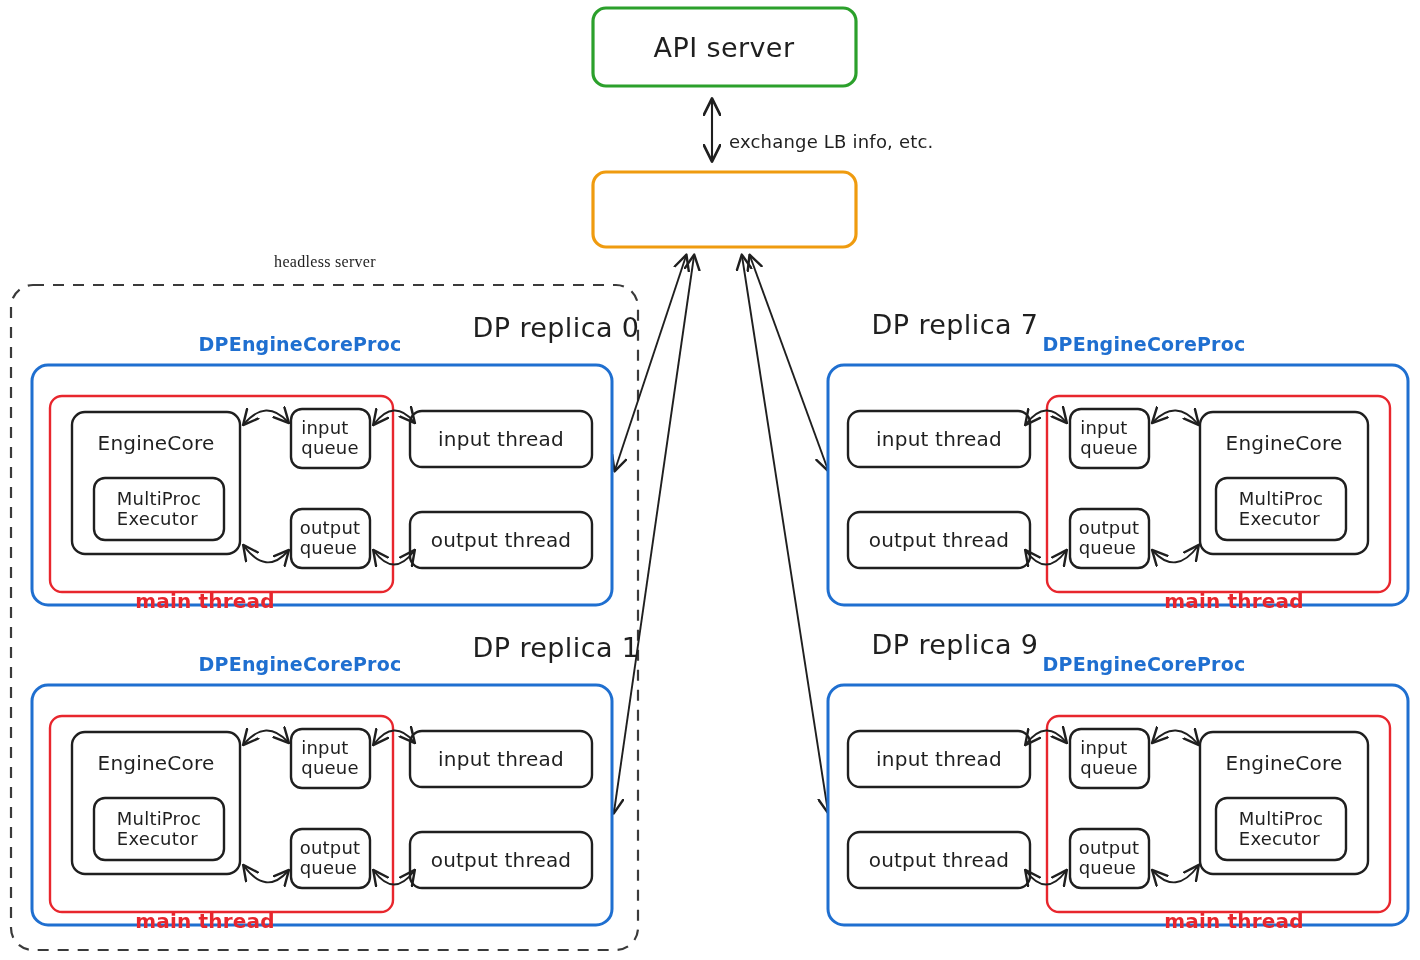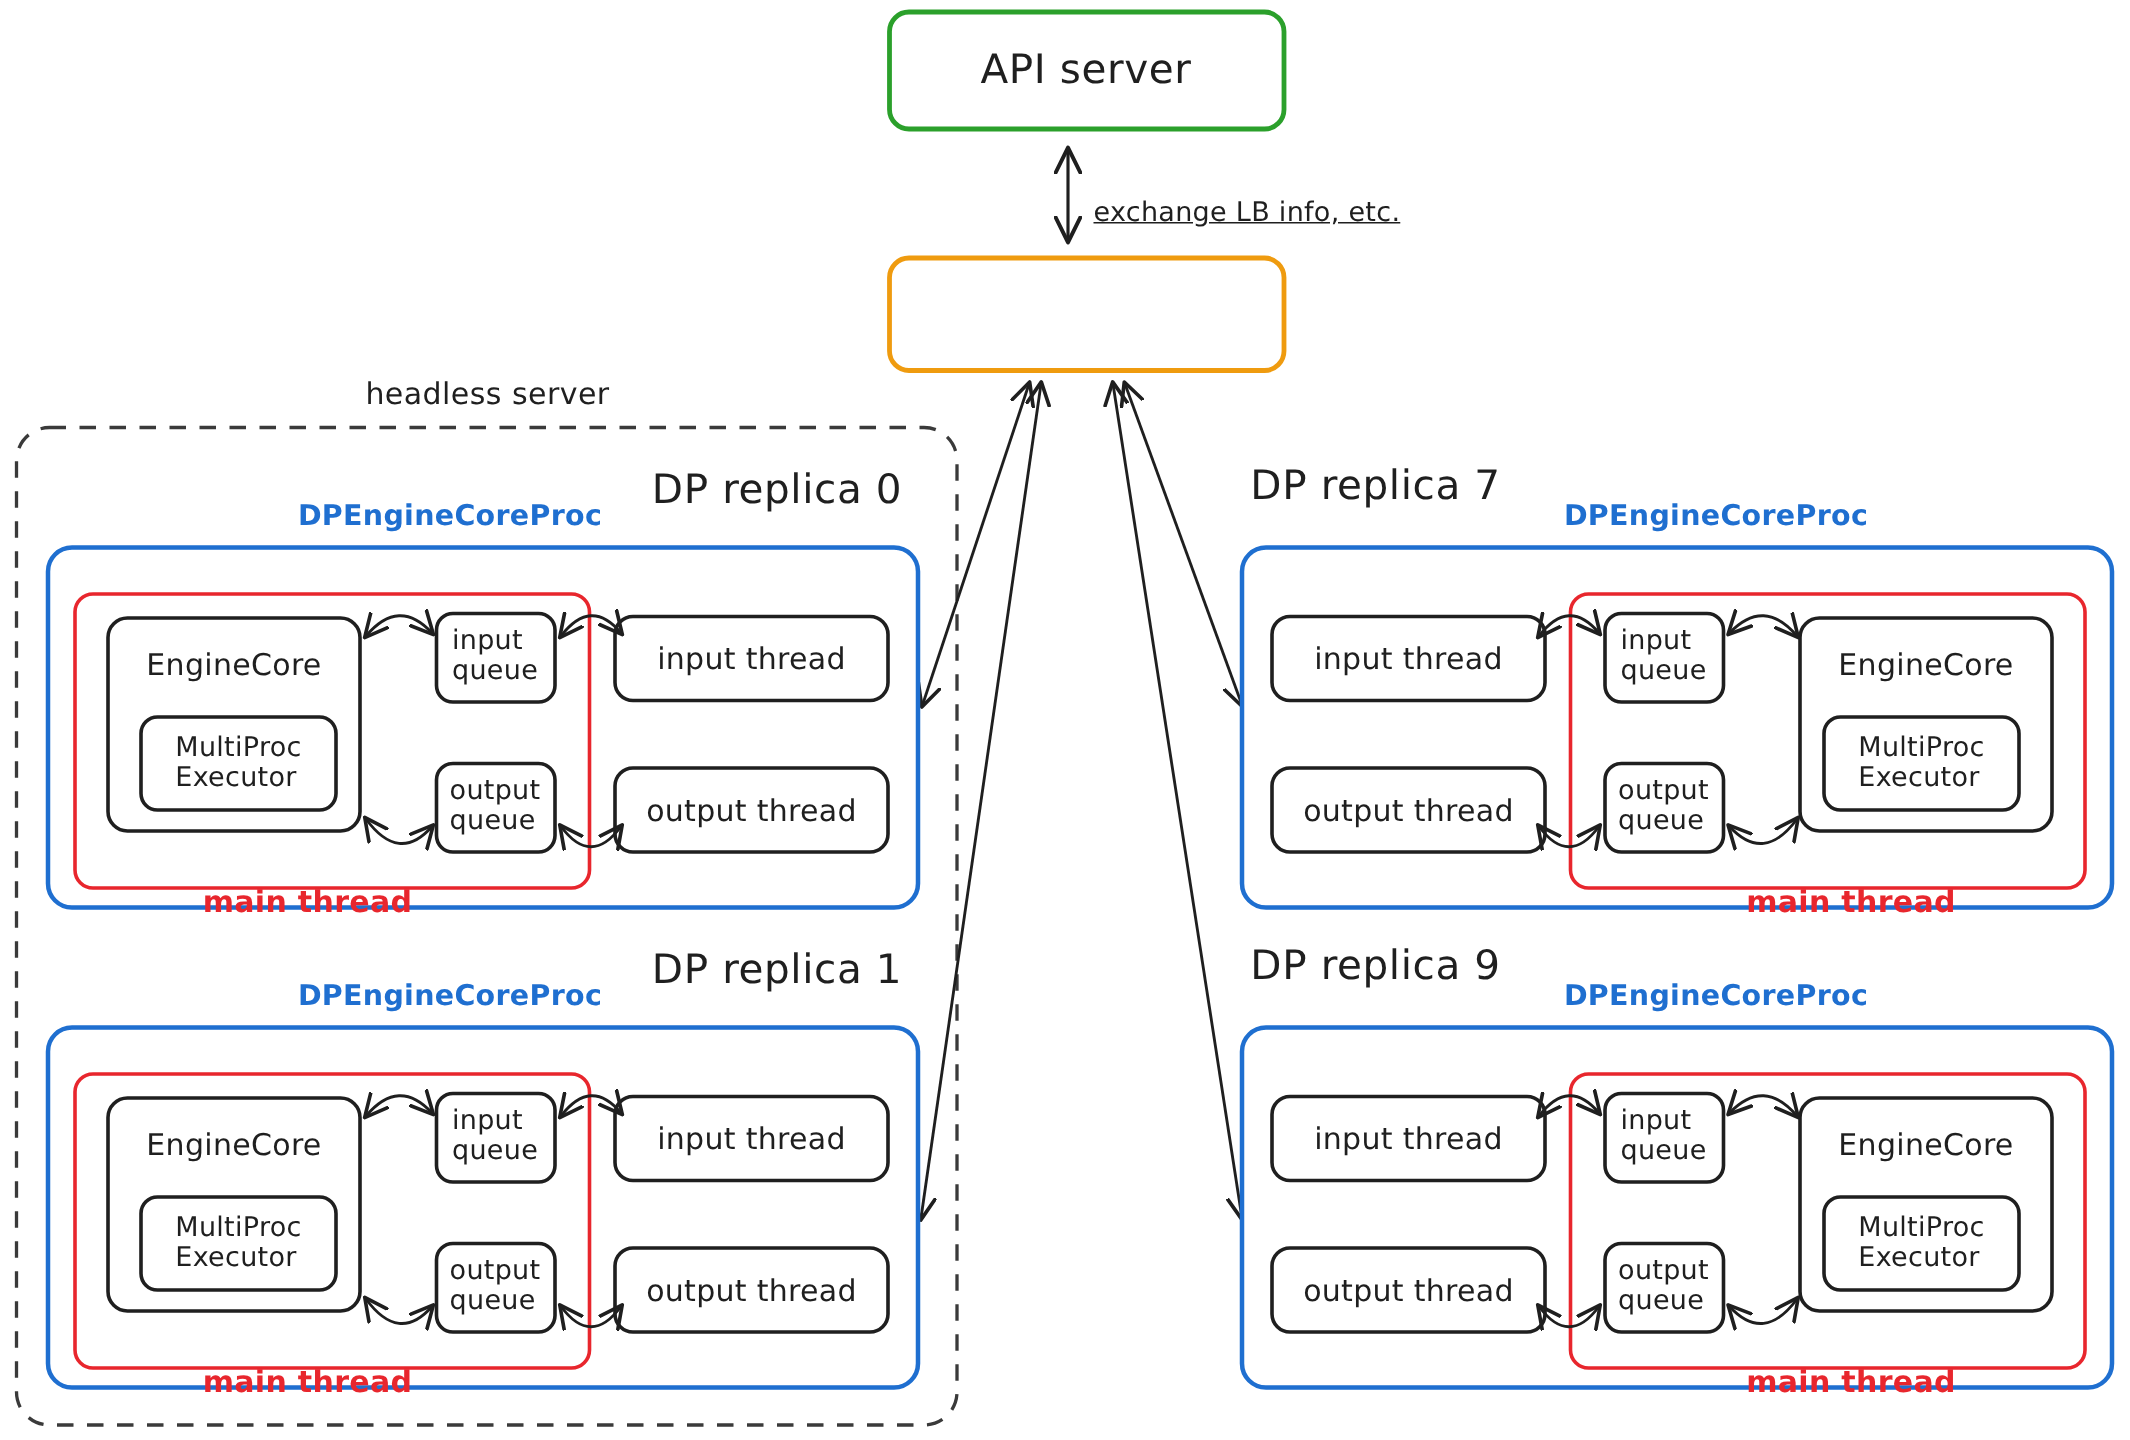--- a/index.html
+++ b/index.html
@@ -6,27 +6,27 @@
   body{width:1420px;height:960px;overflow:hidden;
        font-family:"DejaVu Sans","Liberation Sans",sans-serif;}
   #stage{position:relative;width:1256px;height:960px;background:#fff;}
   svg#canvas{position:absolute;left:0;top:0;width:1420px;height:960px;}
 
   .lbl{position:absolute;color:#1f1f1f;white-space:nowrap;
        font-family:"DejaVu Sans","Liberation Sans",sans-serif;}
   .lbl.ctr{transform:translate(-50%,-50%);}
 
   .t-top     {font-size:27px;letter-spacing:.4px;}
-  .t-replica {font-size:27px;letter-spacing:.4px;}
-  .t-headless{font-size:20px;letter-spacing:.3px;}
+  .t-replica {font-size:27px;letter-spacing:.4px;margin-left:38px;}
+  .t-headless{font-size:16px;letter-spacing:.3px;font-family:Liberation Serif, serif;}
   .t-proc    {font-size:19px;letter-spacing:.2px;font-weight:600;}
   .t-main    {font-size:20px;letter-spacing:.2px;font-weight:600;}
   .t-box     {font-size:20px;letter-spacing:.2px;}
   .t-box.sm  {font-size:18px;}
-  .t-edge    {font-size:18px;letter-spacing:.2px;text-decoration:underline;}
+  .t-edge    {font-size:18px;letter-spacing:.2px;}
   .t-two{line-height:1.12;}
 </style>
 </head>
 <body>
 
 <div id="stage">
 
   <svg id="canvas" viewBox="0 0 1420 960" xmlns="http://www.w3.org/2000/svg">
     <defs>
       <marker id="ah" viewBox="0 0 12 12" refX="10" refY="6" markerWidth="9" markerHeight="9" orient="auto-start-reverse">

